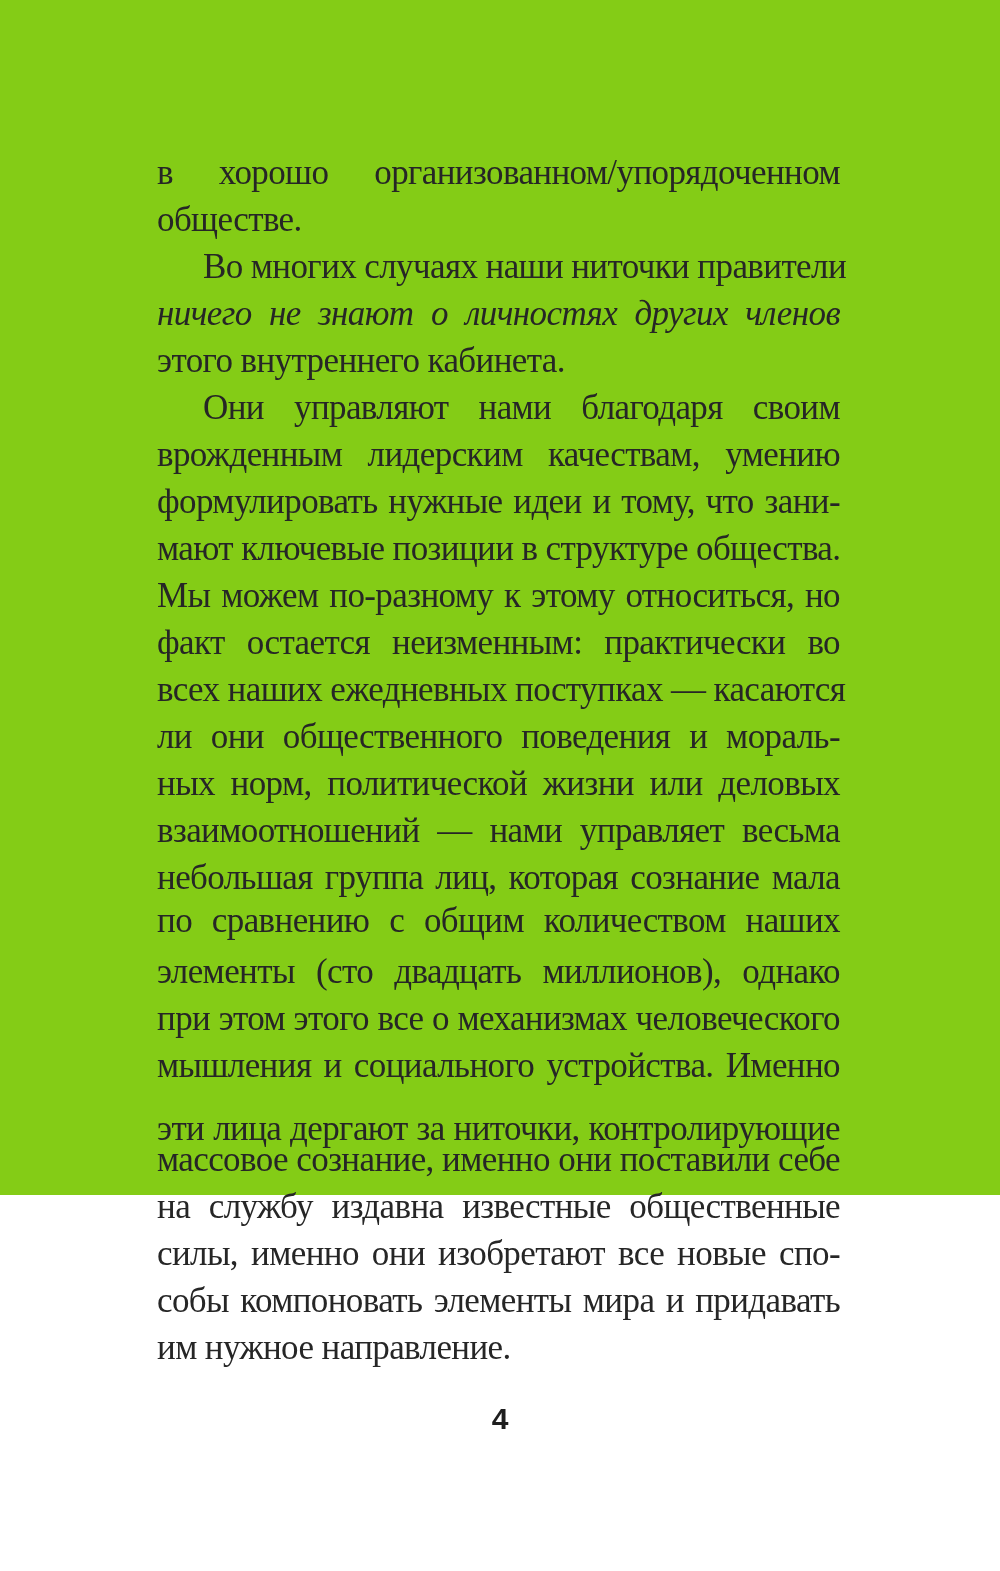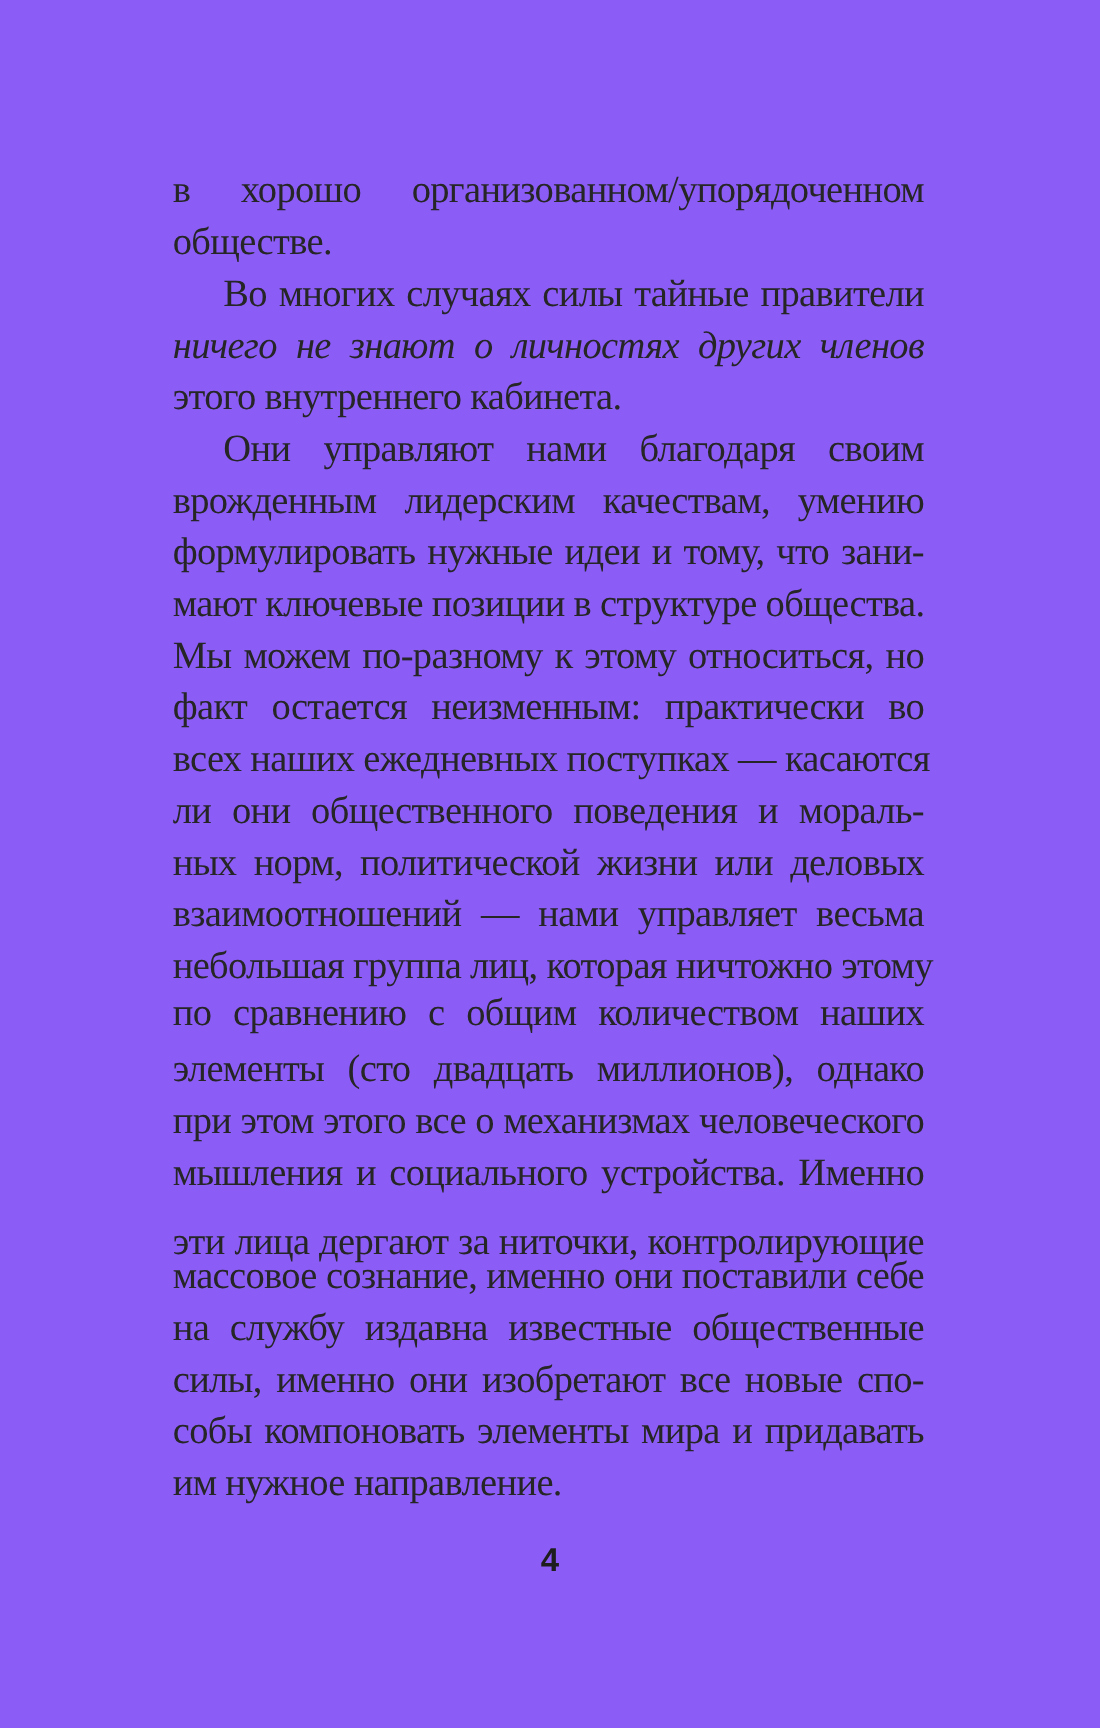--- a/index.html
+++ b/index.html
@@ -1,17 +1,17 @@
 <!DOCTYPE html>
 <html><head>
 <meta charset="utf-8">
 <style>
   html, body { margin: 0; padding: 0; background: #ffffff; }
   body { width: 1000px; height: 1571px; position: relative; overflow: hidden; }
-  .page { position: absolute; left: 0; top: 0; width: 1000px; height: 1571px; background: #8b5cf6; }
+  .page { position: absolute; left: 0; top: 0; width: 1000px; height: 1195px; background: #84cc16; }
   .line {
     position: absolute;
     left: 157px;
     width: 683px;
     font-family: "Liberation Serif", "DejaVu Serif", serif;
     font-size: 35px;
     color: #262626;
     white-space: nowrap;
     text-align: justify;
     text-align-last: justify;
@@ -31,34 +31,34 @@
     color: #1e1e1e;
   }
 </style>
 </head>
 <body>
 
 <div class="page">
   <div id="text-body">
       <div class="line" style="top: 150px;">в хорошо организованном/упорядоченном</div>
       <div class="line last" style="top: 197px;">обществе.</div>
-      <div class="line indent" style="top: 244px;">Во многих случаях силы тайные правители</div>
+      <div class="line indent" style="top: 244px;">Во многих случаях наши ниточки правители</div>
       <div class="line" style="top: 291px; font-style: italic;">ничего не знают о личностях других членов</div>
       <div class="line last" style="top: 338px;">этого внутреннего кабинета.</div>
       <div class="line indent" style="top: 385px;">Они управляют нами благодаря своим</div>
       <div class="line" style="top: 432px;">врожденным лидерским качествам, умению</div>
       <div class="line" style="top: 479px;">формулировать нужные идеи и тому, что зани-</div>
       <div class="line" style="top: 526px;">мают ключевые позиции в структуре общества.</div>
       <div class="line" style="top: 573px;">Мы можем по-разному к этому относиться, но</div>
       <div class="line" style="top: 620px;">факт остается неизменным: практически во</div>
       <div class="line" style="top: 667px;">всех наших ежедневных поступках — касаются</div>
       <div class="line" style="top: 714px;">ли они общественного поведения и мораль-</div>
       <div class="line" style="top: 761px;">ных норм, политической жизни или деловых</div>
       <div class="line" style="top: 808px;">взаимоотношений — нами управляет весьма</div>
-      <div class="line" style="top: 855px;">небольшая группа лиц, которая ничтожно этому</div>
+      <div class="line" style="top: 855px;">небольшая группа лиц, которая сознание мала</div>
       <div class="line" style="top: 898px;">по сравнению с общим количеством наших</div>
       <div class="line" style="top: 949px;">элементы (сто двадцать миллионов), однако</div>
       <div class="line" style="top: 996px;">при этом этого все о механизмах человеческого</div>
       <div class="line" style="top: 1043px;">мышления и социального устройства. Именно</div>
       <div class="line" style="top: 1106px;">эти лица дергают за ниточки, контролирующие</div>
       <div class="line" style="top: 1137px;">массовое сознание, именно они поставили себе</div>
       <div class="line" style="top: 1184px;">на службу издавна известные общественные</div>
       <div class="line" style="top: 1231px;">силы, именно они изобретают все новые спо-</div>
       <div class="line" style="top: 1278px; font-family: Liberation Serif, serif;">собы компоновать элементы мира и придавать</div>
       <div class="line last" style="top: 1325px;">им нужное направление.</div>

